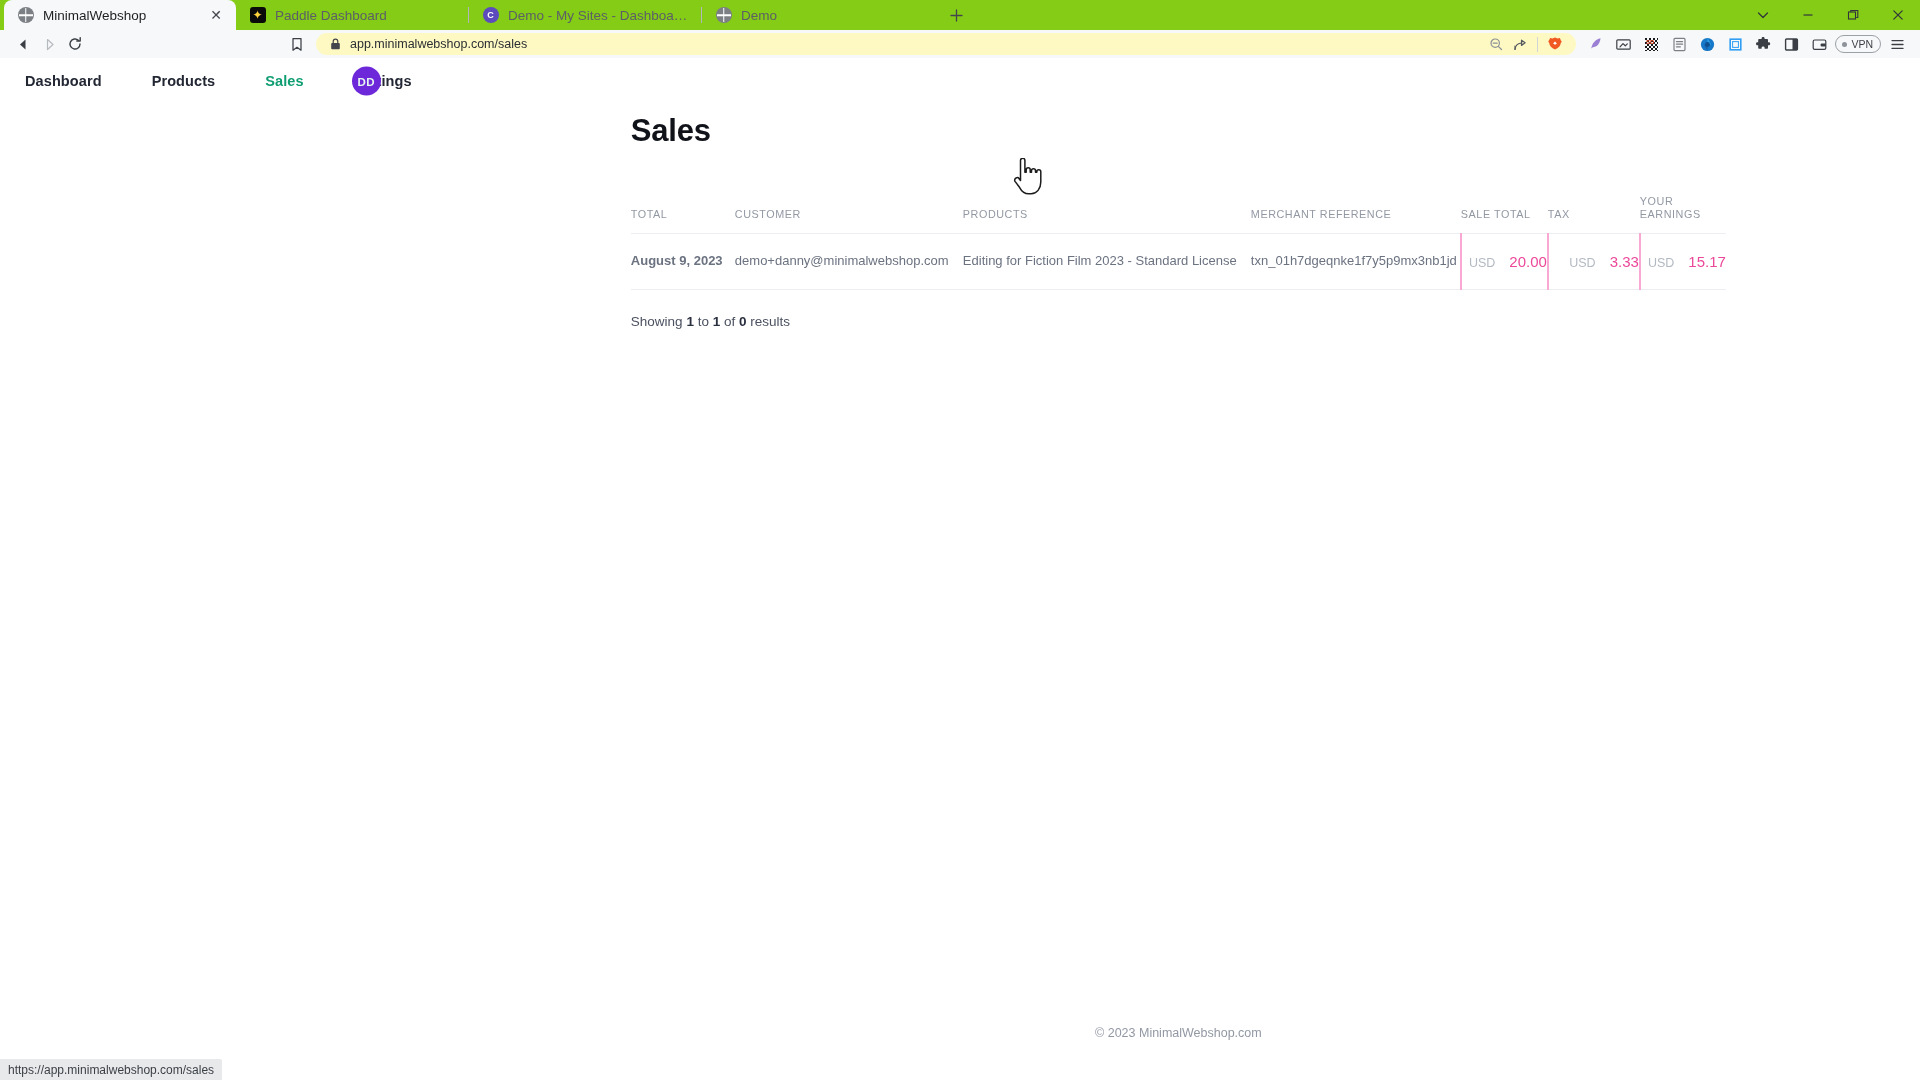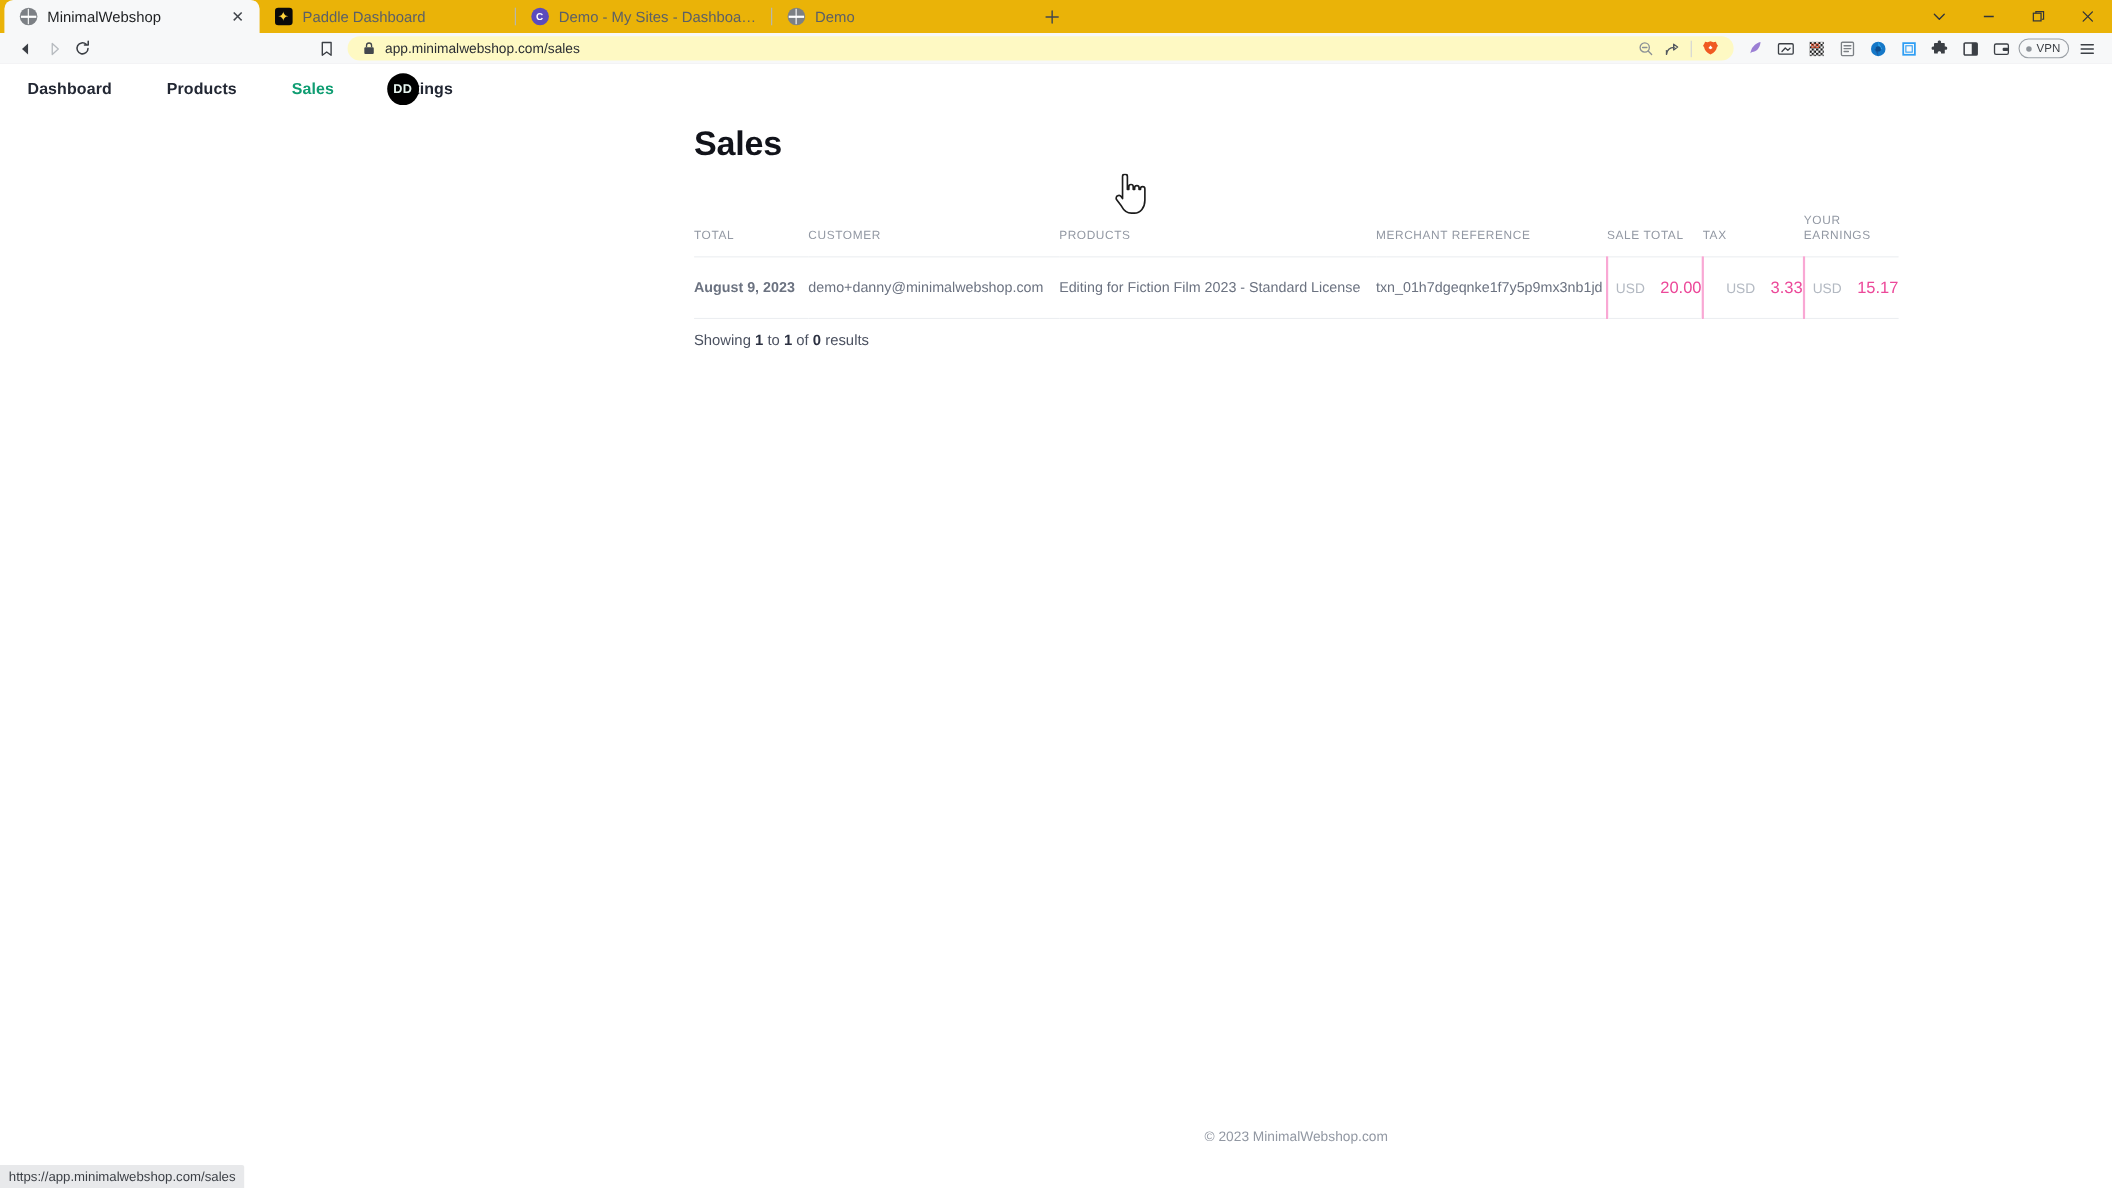--- a/index.html
+++ b/index.html
@@ -14,21 +14,21 @@
   #browser {
     width: 1920px; height: 1080px;
     display: flex; flex-direction: column;
     background: #d4d7dc;
     position: relative;
   }
 
   
   .tabstrip {
     height: 30px;
-    background: #eab308;
+    background: #84cc16;
     display: flex;
     align-items: flex-end;
     padding-left: 4px;
     position: relative;
   }
   .tab {
     height: 30px;
     display: flex;
     align-items: center;
     gap: 9px;
@@ -172,21 +172,21 @@
     font-weight: 700;
     color: #222733;
     padding: 0 25px;
     letter-spacing: 0.1px;
   }
   .nav-link.active { color: #0f9d72; }
   .avatar {
     position: absolute;
     right: 56px; top: 50%; transform: translateY(-50%);
     width: 29px; height: 29px; border-radius: 50%;
-    background: #000000;
+    background: #6d28d9;
     color: #e7f6f0;
     font-size: 11.5px; font-weight: 700;
     display: flex; align-items: center; justify-content: center;
     letter-spacing: 0.3px;
   }
 
   .content {
     flex: 1;
     display: flex;
     flex-direction: column;
@@ -230,21 +230,21 @@
   table.sales tbody tr { border-bottom: 1px solid #eceef1; }
   td.c-date { color: #1b1e26; font-weight: 700; font-size: 13px; }
   td.c-ref { color: #bfc4cc; }
   .money { display: flex; align-items: baseline; justify-content: flex-end; gap: 14px; }
   .money .cur { color: #b3b9c2; font-size: 12.5px; }
   .money .amt { color: #ec4899; font-size: 15px; }
   th.right { text-align: right; }
   .cell-div { border-left: 2px solid #f9a8d4; padding-left: 14px !important; }
 
   .showing {
-    margin-top: 12px;
+    margin-top: 24px;
     font-size: 13.5px;
     color: #4b5160;
   }
   .showing b { color: #2b3040; font-weight: 700; }
 
   .footer {
     text-align: center;
     font-size: 12.5px;
     color: #9298a3;
     padding-bottom: 40px;

